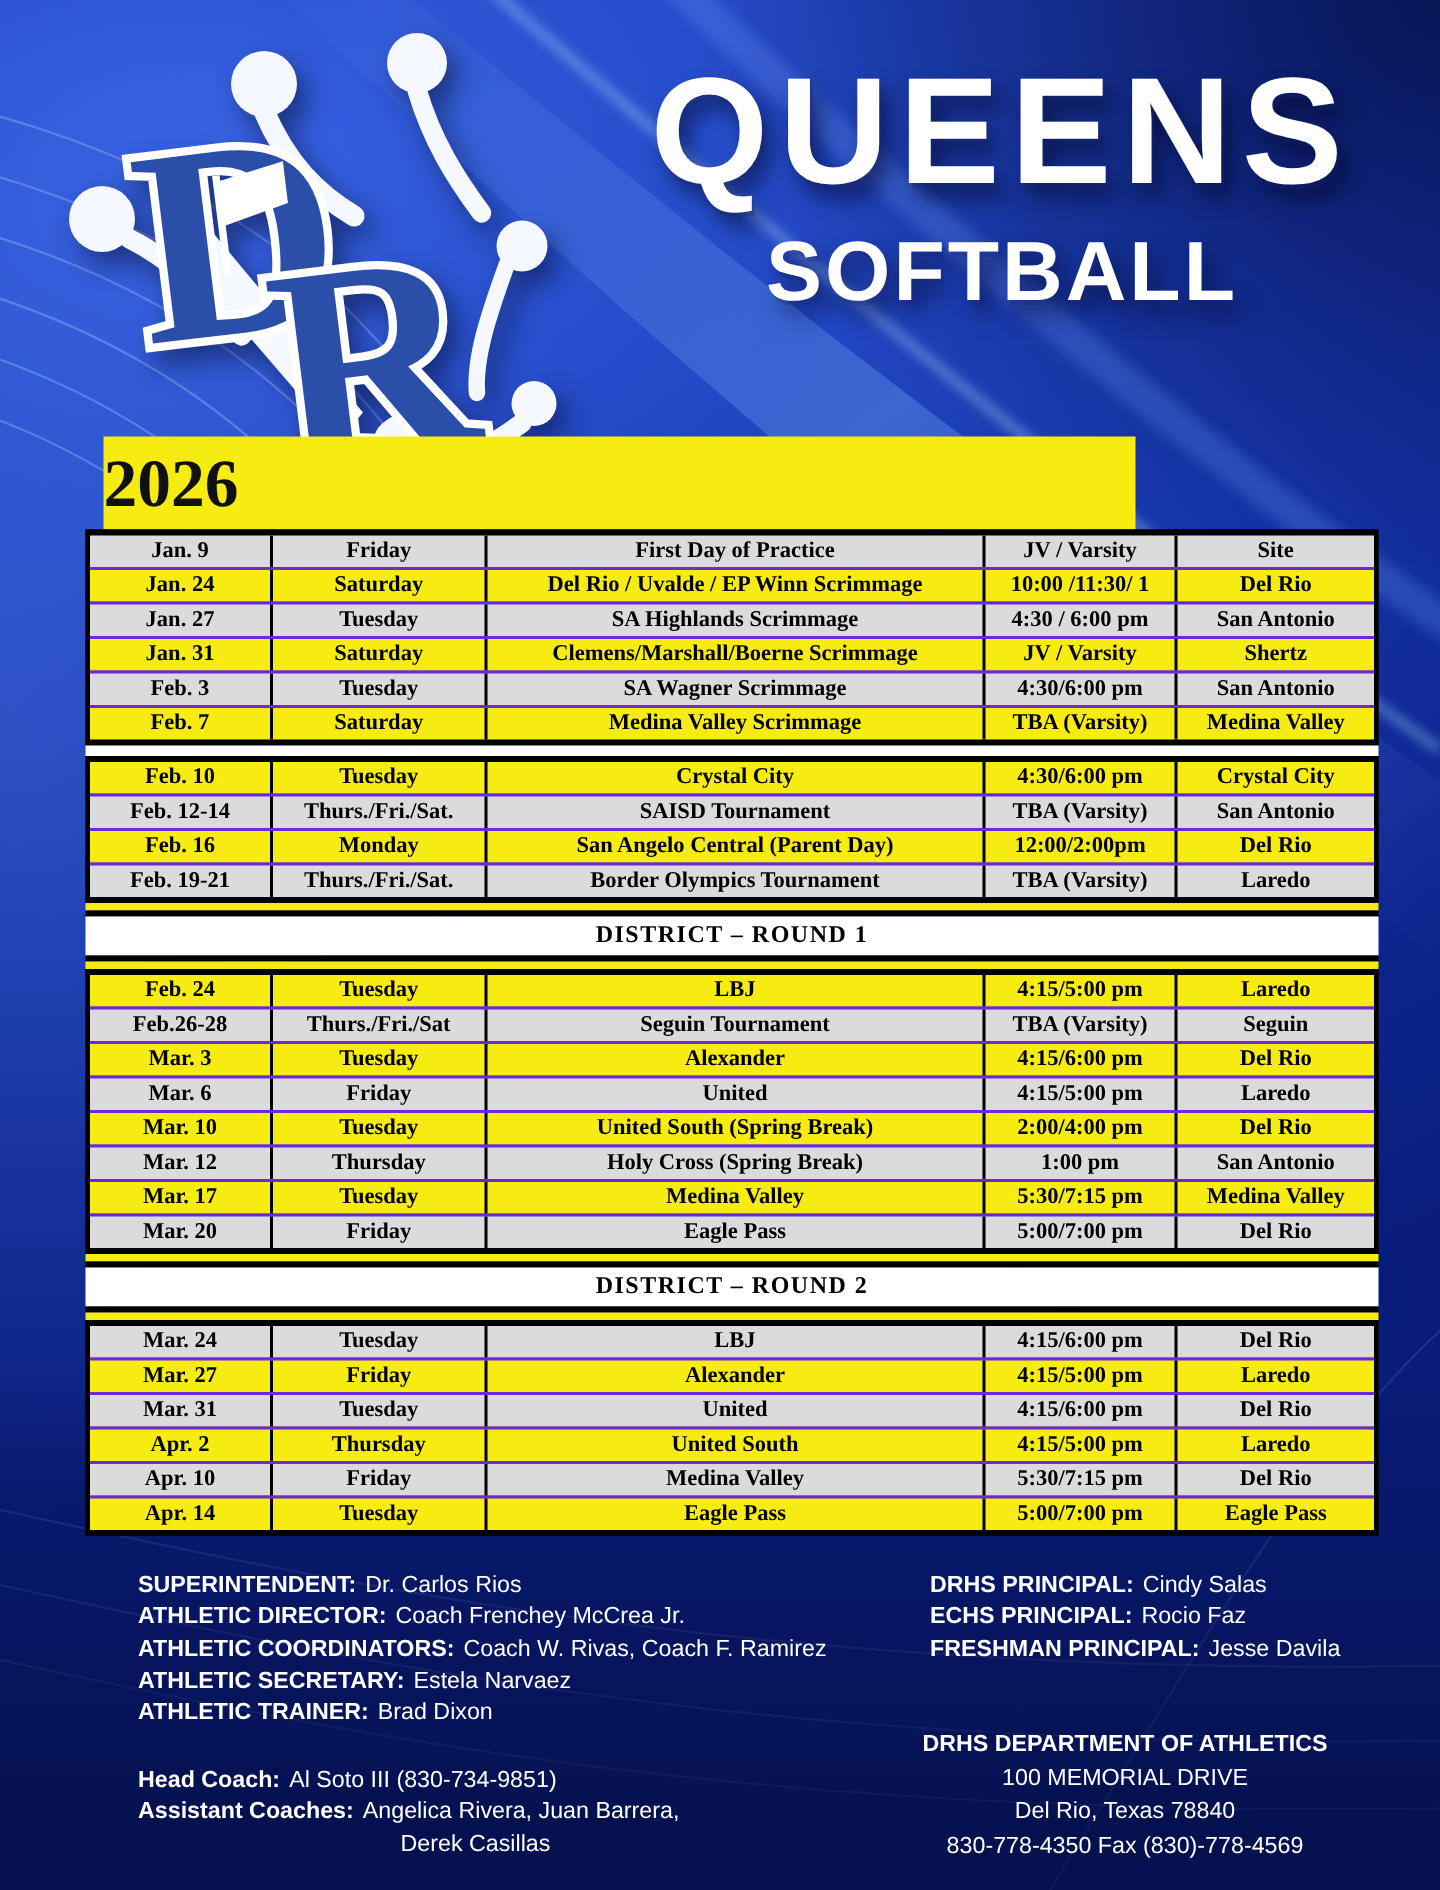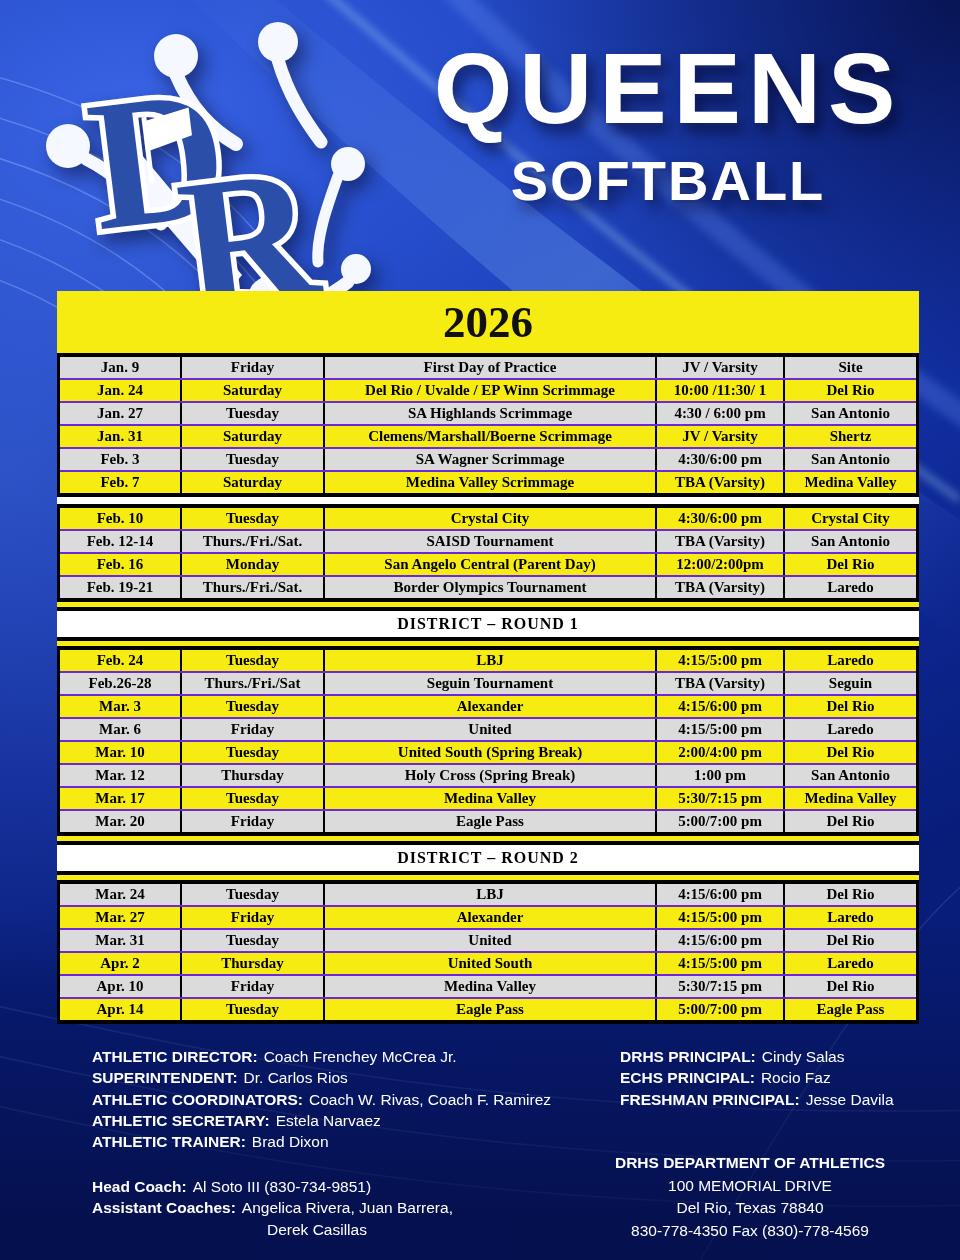--- a/index.html
+++ b/index.html
@@ -18,22 +18,22 @@
     filter:drop-shadow(7px 9px 9px rgba(0,0,20,0.45));}
 
   
   .title{position:absolute;left:392px;top:38px;width:552px;text-align:center;color:#fff;font-weight:bold;line-height:1;}
   .title .t1{font-size:101px;letter-spacing:7px;display:block;
     text-shadow:2px 3px 0 rgba(25,40,110,.3), 6px 9px 14px rgba(0,0,30,.55);}
   .title .t2{font-size:56px;letter-spacing:2px;display:block;margin-top:14px;
     text-shadow:2px 3px 0 rgba(25,40,110,.3), 6px 9px 14px rgba(0,0,30,.55);}
 
   
-  .banner{position:absolute;left:57px;top:291px;width:862px;height:62px;background:#F7EC11;
-    display:flex;align-items:center;justify-content:center;}
+  .banner{position:absolute;left:69px;top:291px;width:688px;height:62px;background:#F7EC11;
+    display:flex;align-items:center;}
   .banner span{font-family:"Liberation Serif",serif;font-weight:bold;font-size:45px;color:#111;}
 
   
   .schedule{position:absolute;left:57px;top:353px;width:862px;}
   .block{border:3px solid #000;border-top-width:4px;border-bottom-width:4px;background:#000;}
   .row{display:grid;grid-template-columns:120px 143px 332px 128px 1fr;background:#DBDBDB;}
   .row.hl{background:#F7EC11;}
   .row + .row{border-top:2px solid #6d28d9;}
   .cell{height:21px;line-height:21px;text-align:center;font-family:"Liberation Serif",serif;
     font-weight:700;font-size:15px;color:#000;overflow:hidden;white-space:nowrap;}
@@ -354,25 +354,25 @@
           <div class="cell">5:00/7:00 pm</div>
           <div class="cell">Eagle Pass</div>
         </div>
       </div>
 
   </div>
 
   <div class="ftext f-left">
 
       <div class="fline">
+        <span class="fl">SUPERINTENDENT:</span><span>Dr. Carlos Rios</span>
+      </div>
+
+      <div class="fline">
         <span class="fl">ATHLETIC DIRECTOR:</span><span>Coach Frenchey McCrea Jr.</span>
-      </div>
-
-      <div class="fline">
-        <span class="fl">SUPERINTENDENT:</span><span>Dr. Carlos Rios</span>
       </div>
 
       <div class="fline">
         <span class="fl">ATHLETIC COORDINATORS:</span><span>Coach W. Rivas, Coach F. Ramirez</span>
       </div>
 
       <div class="fline">
         <span class="fl">ATHLETIC SECRETARY:</span><span>Estela Narvaez</span>
       </div>
 

